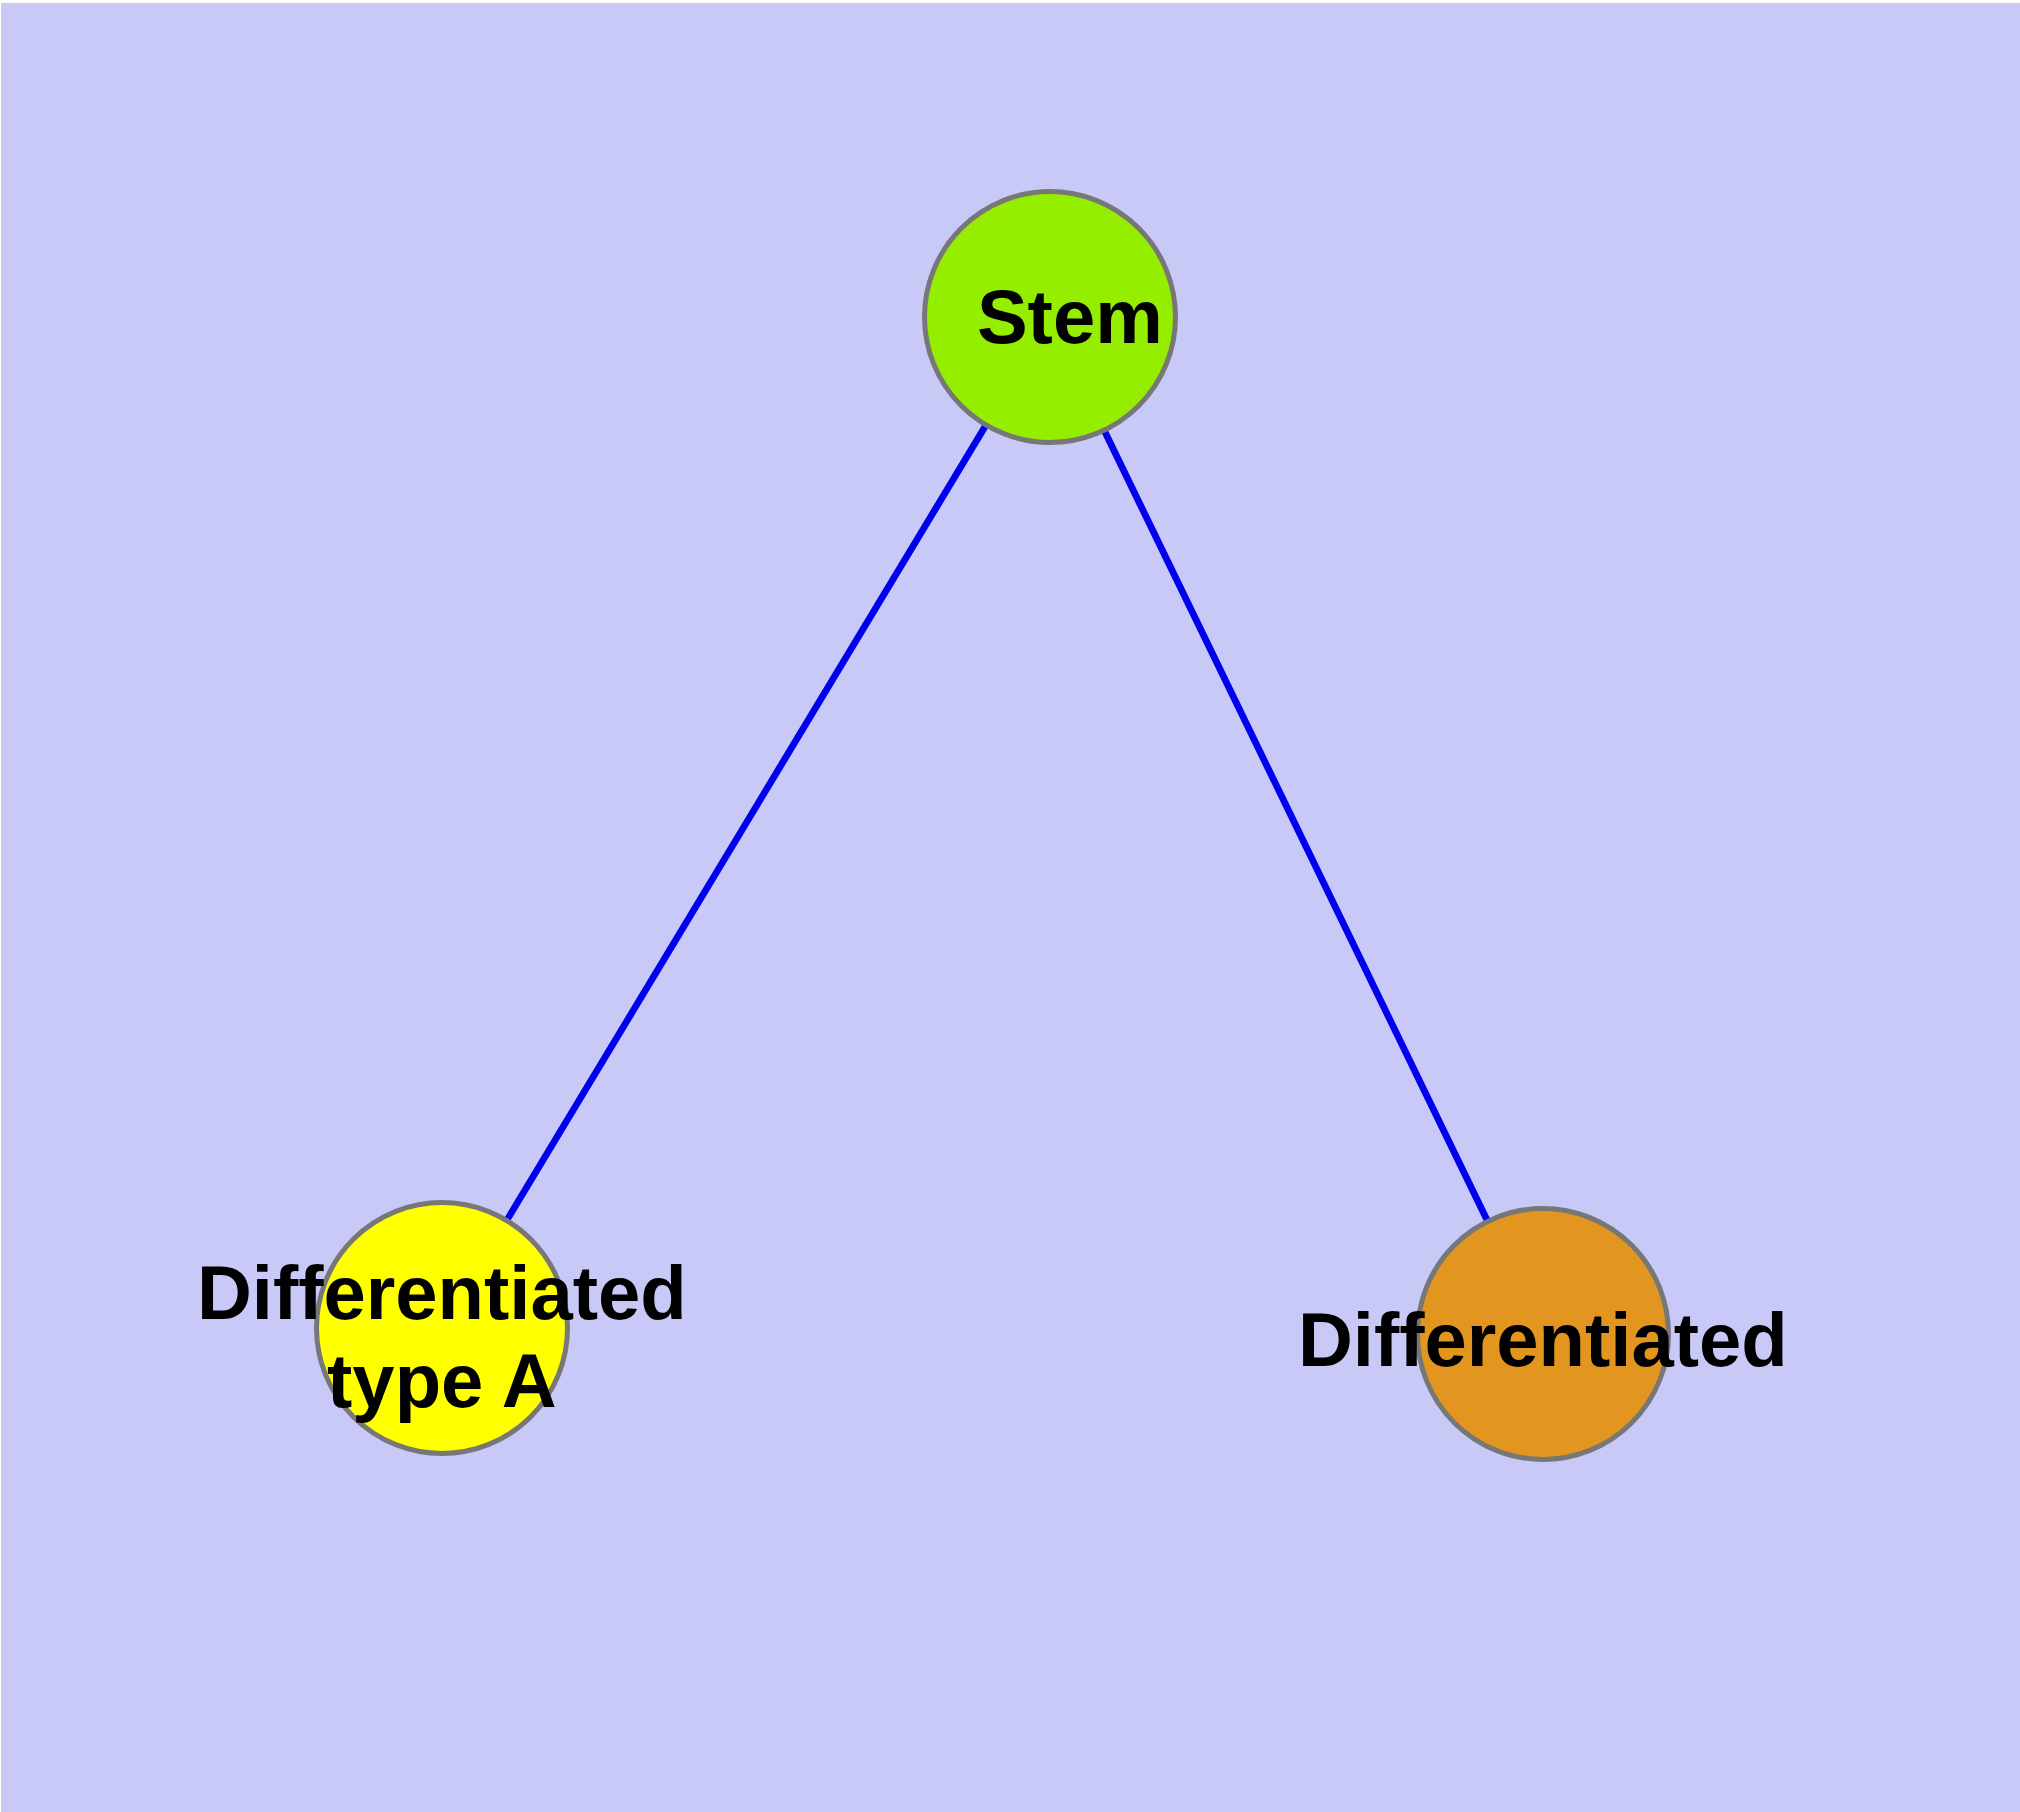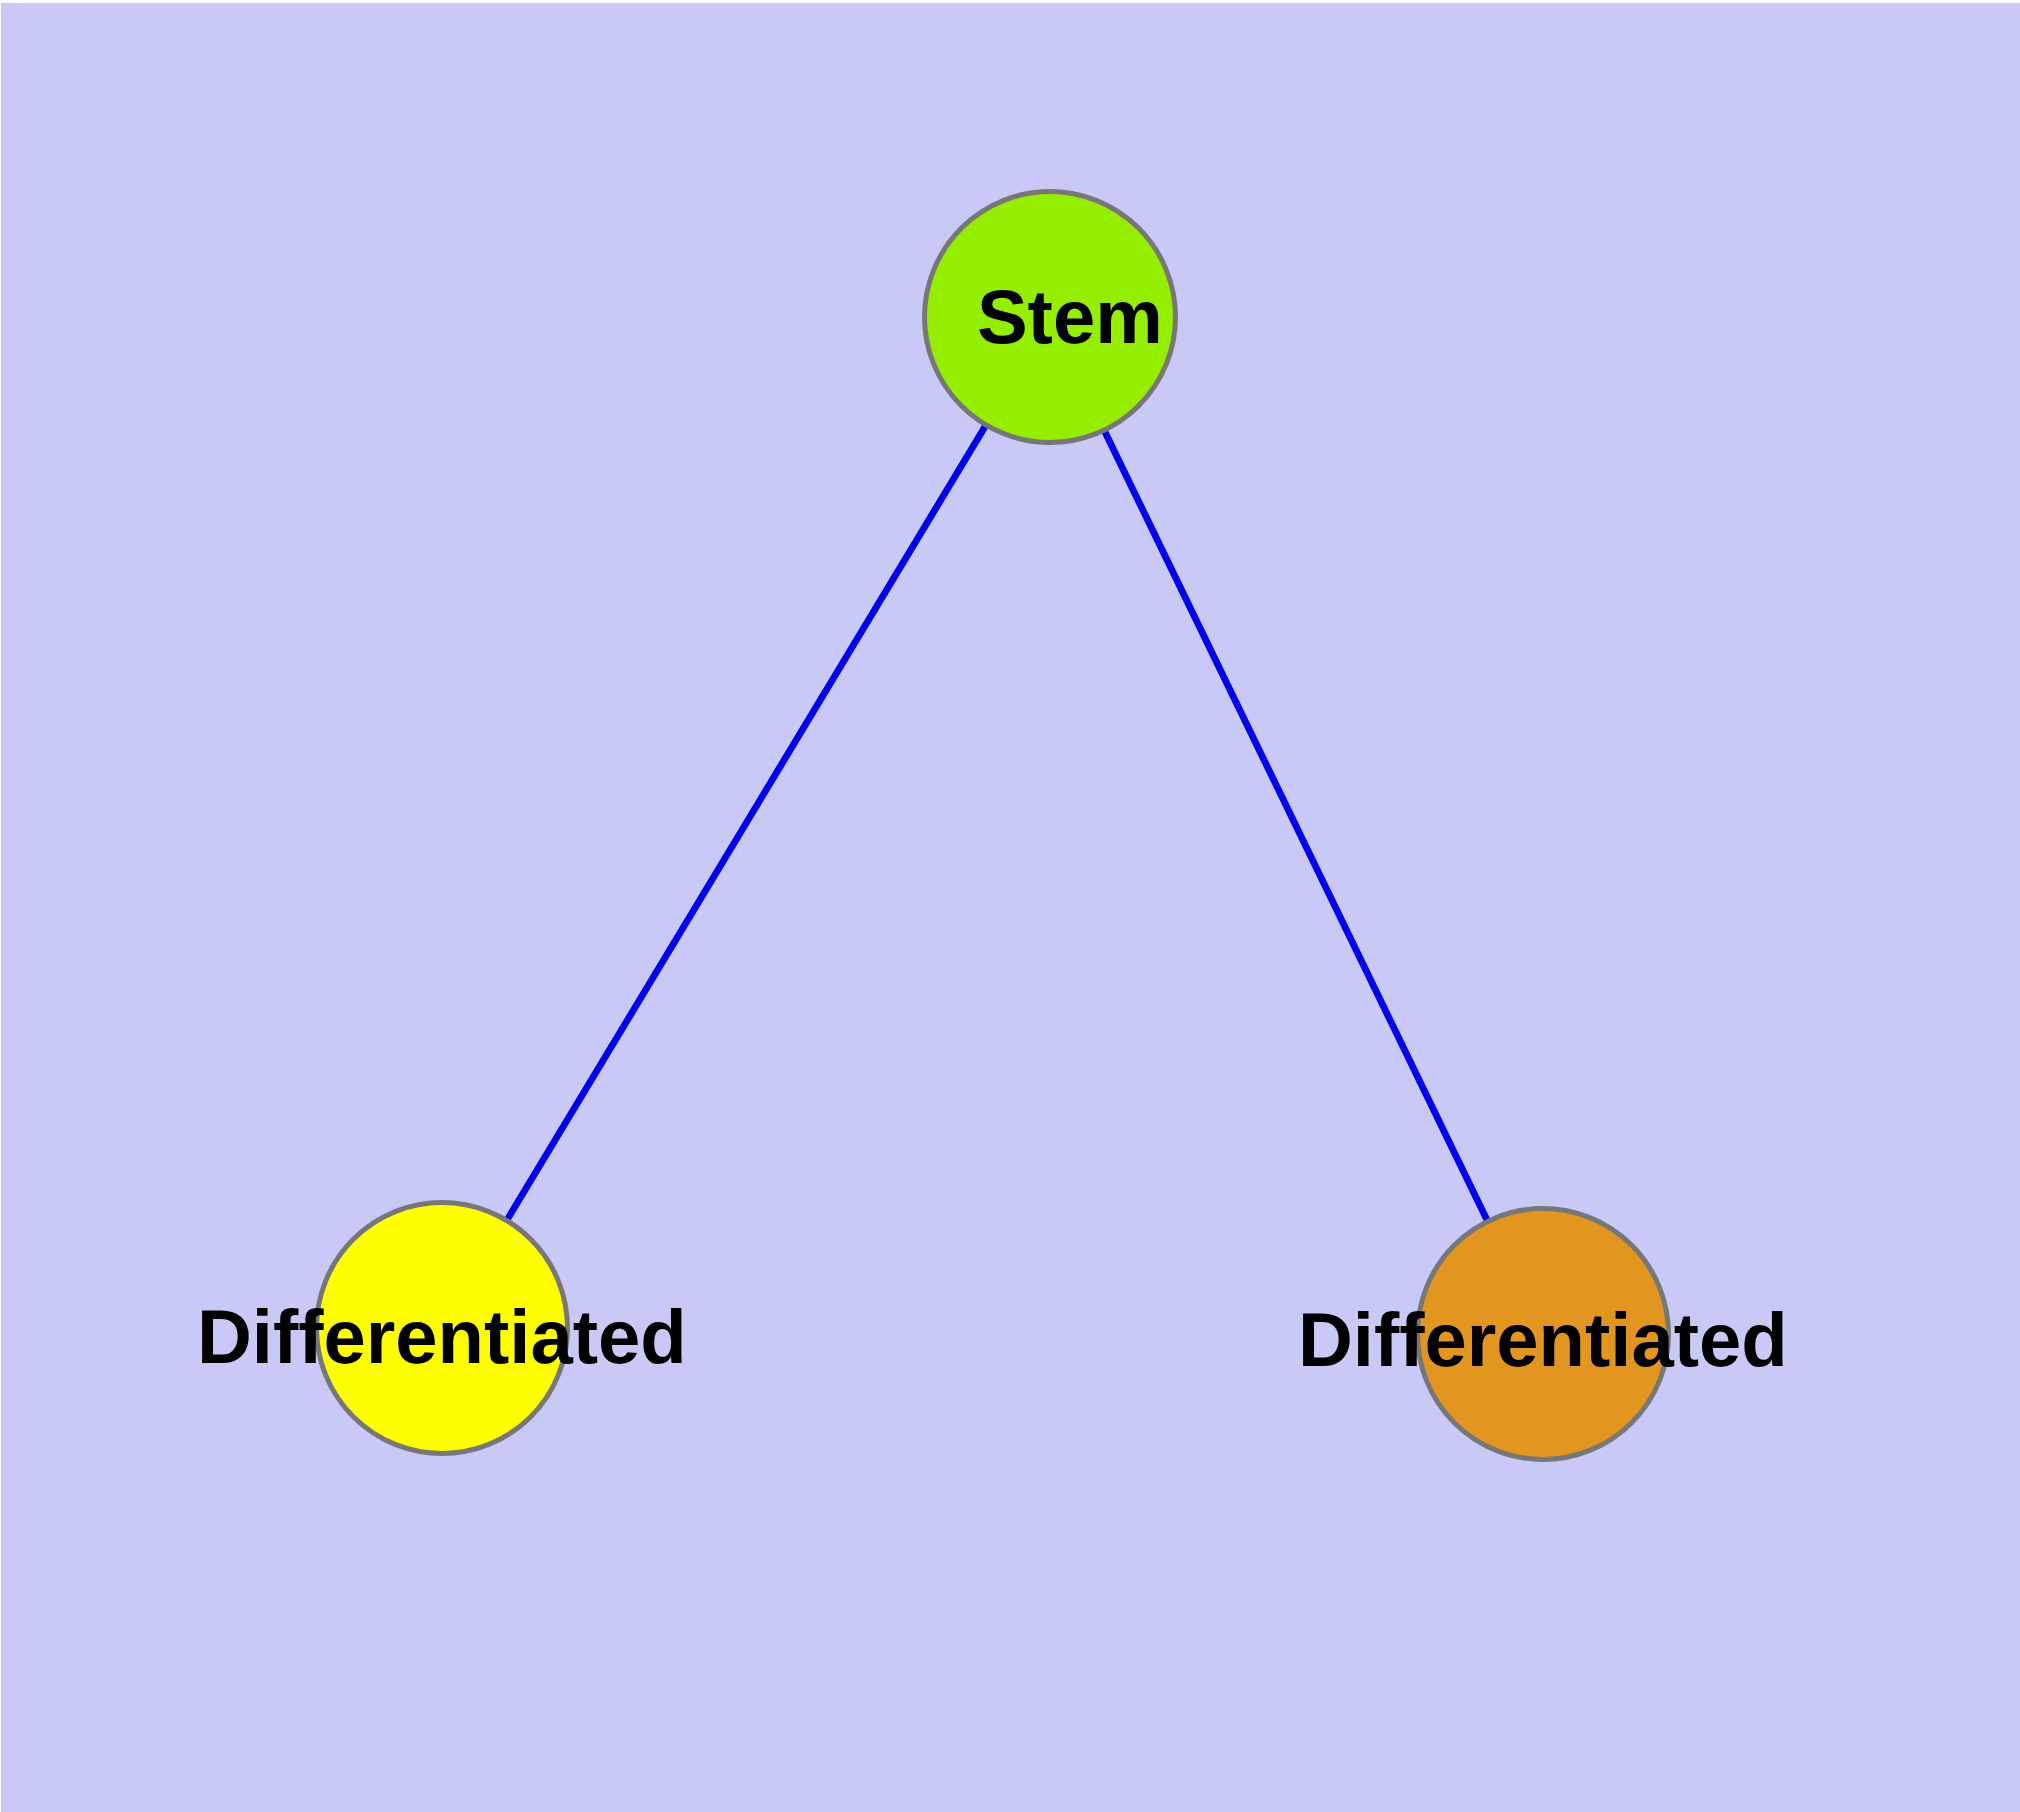--- a/index.html
+++ b/index.html
@@ -69,20 +69,21 @@
     <div id="node-stem-circle" class="node-circle" style="background-color: rgb(149, 238, 0); border-color: rgb(119, 119, 119);"></div>
 
     <div id="node-type-a-circle" class="node-circle" style="background-color: rgb(255, 255, 0); border-color: rgb(119, 119, 119);"></div>
 
     <div id="node-type-b-circle" class="node-circle" style="background-color: rgb(226, 150, 31); border-color: rgb(119, 119, 119);"></div>
 
     <div id="node-stem-label" class="node-label" style="color: rgb(0, 0, 0);">Stem</div>
 
     <div id="node-type-a-label" class="node-label" style="color: rgb(0, 0, 0);">
       <span class="label-line">Differentiated</span>
+      <span class="label-line">type A</span>
     </div>
 
     <div id="node-type-b-label" class="node-label" style="color: rgb(0, 0, 0);">
       <span class="label-line">Differentiated</span>
     </div>
 
   </div>
 </div>
 
 

